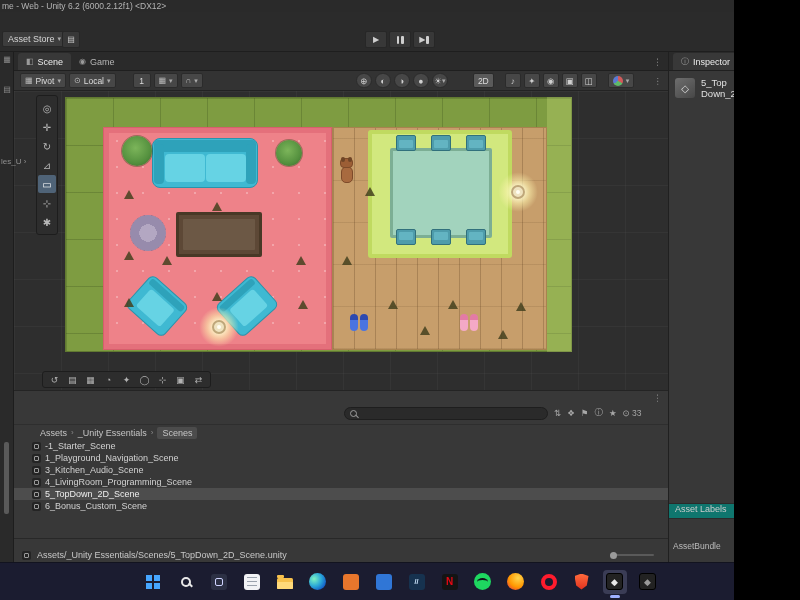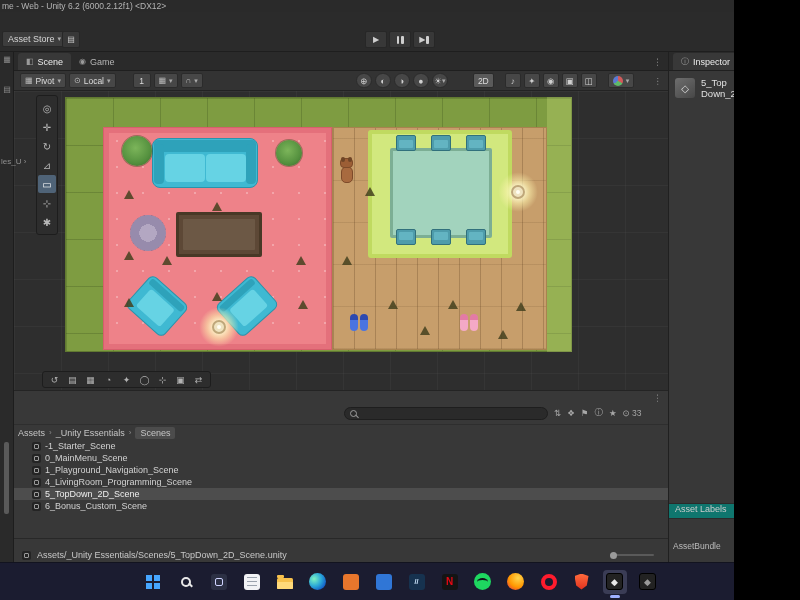--- a/index.html
+++ b/index.html
@@ -83,21 +83,21 @@
   .overlay-bar{position:absolute;left:28px;top:280px;height:17px;background:#2d2d2d;border:1px solid #1d1d1d;border-radius:3px;display:flex;align-items:center;padding:0 4px;gap:3px;z-index:8}
   .ob{width:15px;height:13px;display:flex;align-items:center;justify-content:center;color:#b2b2b2;font-size:9px;border-radius:2px}
 
   
   .proj-toolbar{position:relative;height:34px;background:#383838;border-top:1px solid #242424}
   .searchbox{position:absolute;left:330px;top:16px;width:204px;height:13px;background:#2a2a2a;border:1px solid #1e1e1e;border-radius:7px;display:flex;align-items:center;padding:0 5px;gap:4px}
   .lens{width:7px;height:7px;border:1.4px solid #9a9a9a;border-radius:50%;position:relative;flex:none}
   .lens::after{content:"";position:absolute;width:4px;height:1.4px;background:#9a9a9a;transform:rotate(45deg);right:-3px;bottom:-1px}
   .searchbox input{background:transparent;border:none;outline:none;color:#ddd;font-size:8.5px;width:100%}
   .ptb-icons{position:absolute;left:540px;top:16px;display:flex;align-items:center;gap:6px;color:#a8a8a8;font-size:8.5px}
-  .breadcrumb{height:16px;background:#383838;border-top:1px solid #2e2e2e;display:flex;align-items:center;padding-left:4px;font-size:9px;color:#c5c5c5;gap:4px}
+  .breadcrumb{height:16px;background:#383838;border-top:1px solid #2e2e2e;display:flex;align-items:center;padding-left:26px;font-size:9px;color:#c5c5c5;gap:4px}
   .crumb.sel{background:#4c4c4c;border-radius:2px;padding:1px 5px}
   .bc-sep{color:#8a8a8a;font-size:8px}
   .proj-list{height:98px;background:#383838}
   .prow{height:12px;display:flex;align-items:center;padding-left:18px;gap:4px;color:#d2d2d2;font-size:9px}
   .prow.sel{background:#4d4d4d;color:#eee}
   .scene-ico{width:9px;height:9px;background:#242424;border-radius:2px;position:relative;flex:none}
   .scene-ico::after{content:"";position:absolute;inset:2px;border:1px solid #9a9a9a;border-radius:1px}
   .statusbar{height:20px;background:#383838;border-top:1px solid #282828;display:flex;align-items:center;padding:16px 8px;font-size:9px;color:#c8c8c8;gap:6px}
   .slider{margin-left:auto;width:44px;height:2px;background:#5a5a5a;border-radius:1px;position:relative;margin-right:6px}
   .slider b{position:absolute;left:0;top:-2.5px;width:7px;height:7px;border-radius:50%;background:#9a9a9a}
@@ -401,25 +401,25 @@
         <span class="crumb sel">Scenes</span>
       </div>
 
       <div class="proj-list">
         <div class="prow">
             <span class="scene-ico"></span>
             <span>-1_Starter_Scene</span>
           </div>
         <div class="prow">
             <span class="scene-ico"></span>
-            <span>0_MainMenu_Scene</span>
+            <span>1_Playground_Navigation_Scene</span>
           </div>
         <div class="prow">
             <span class="scene-ico"></span>
-            <span>1_Playground_Navigation_Scene</span>
+            <span>3_Kitchen_Audio_Scene</span>
           </div>
         <div class="prow">
             <span class="scene-ico"></span>
             <span>4_LivingRoom_Programming_Scene</span>
           </div>
         <div class="prow sel">
             <span class="scene-ico"></span>
             <span>5_TopDown_2D_Scene</span>
           </div>
         <div class="prow">

